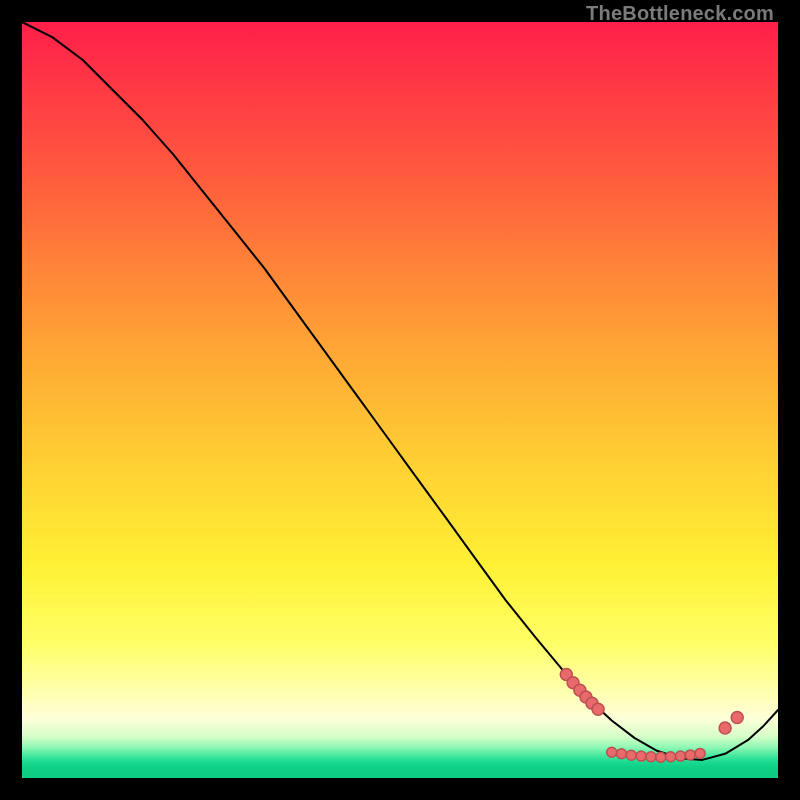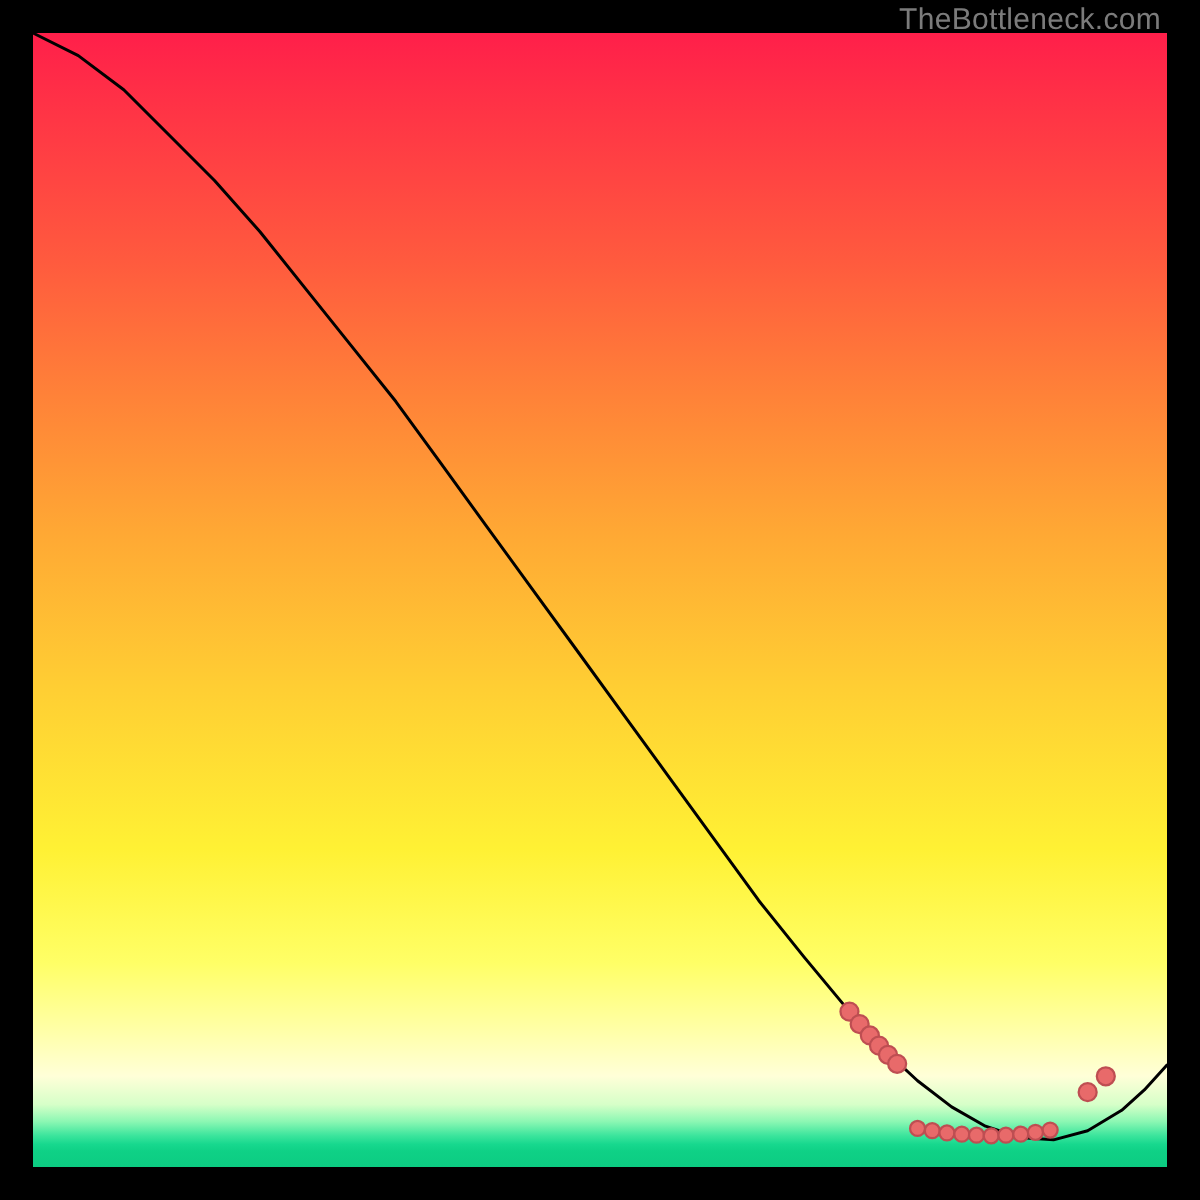--- a/index.html
+++ b/index.html
@@ -43,21 +43,21 @@
       #0fd186 98.6%,
       #0ccc82 100%
     );
   }
   .watermark {
     position: absolute;
     top: 2px;
     right: 26px;
     color: #7b7b7b;
     font-size: 20px;
-    font-weight: 400;
+    font-weight: 700;
     letter-spacing: 0.2px;
     user-select: none;
   }
   svg.curve {
     position: absolute;
     left: 0;
     top: 0;
     width: 756px;
     height: 756px;
     overflow: visible;

